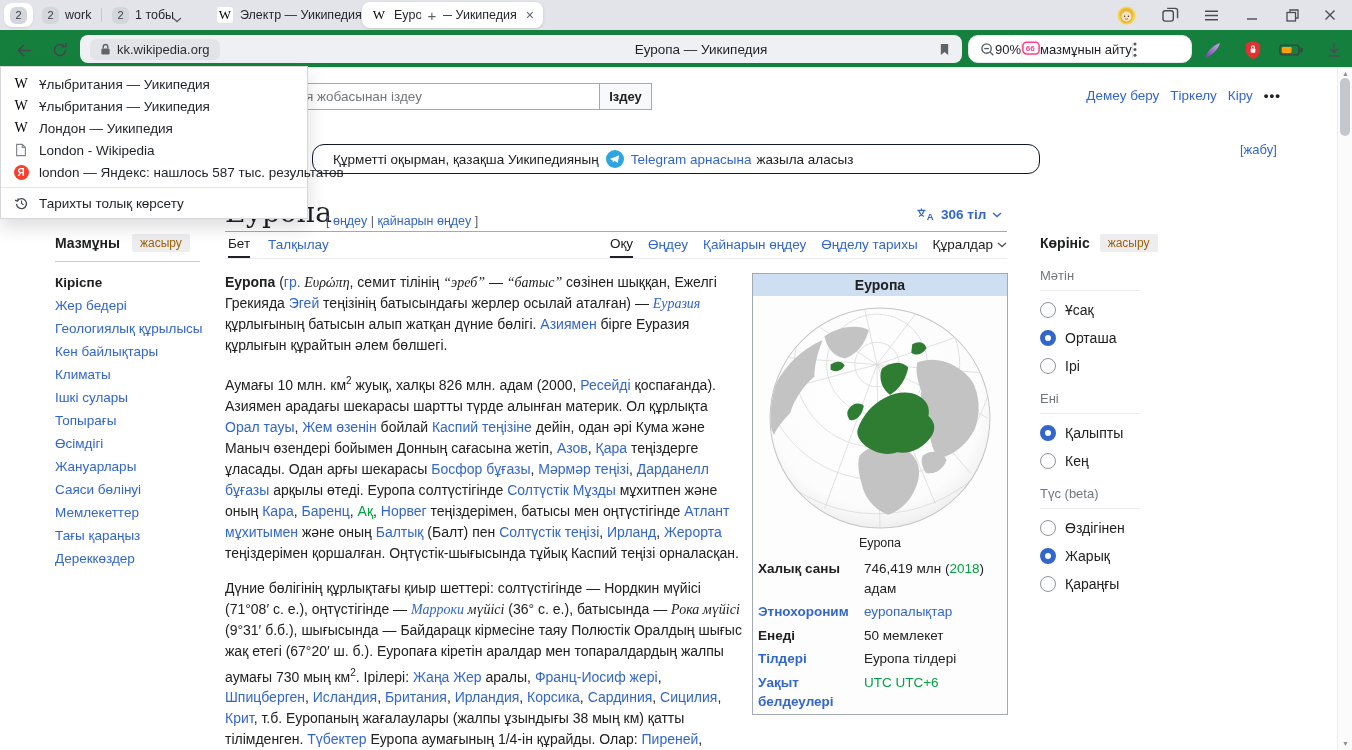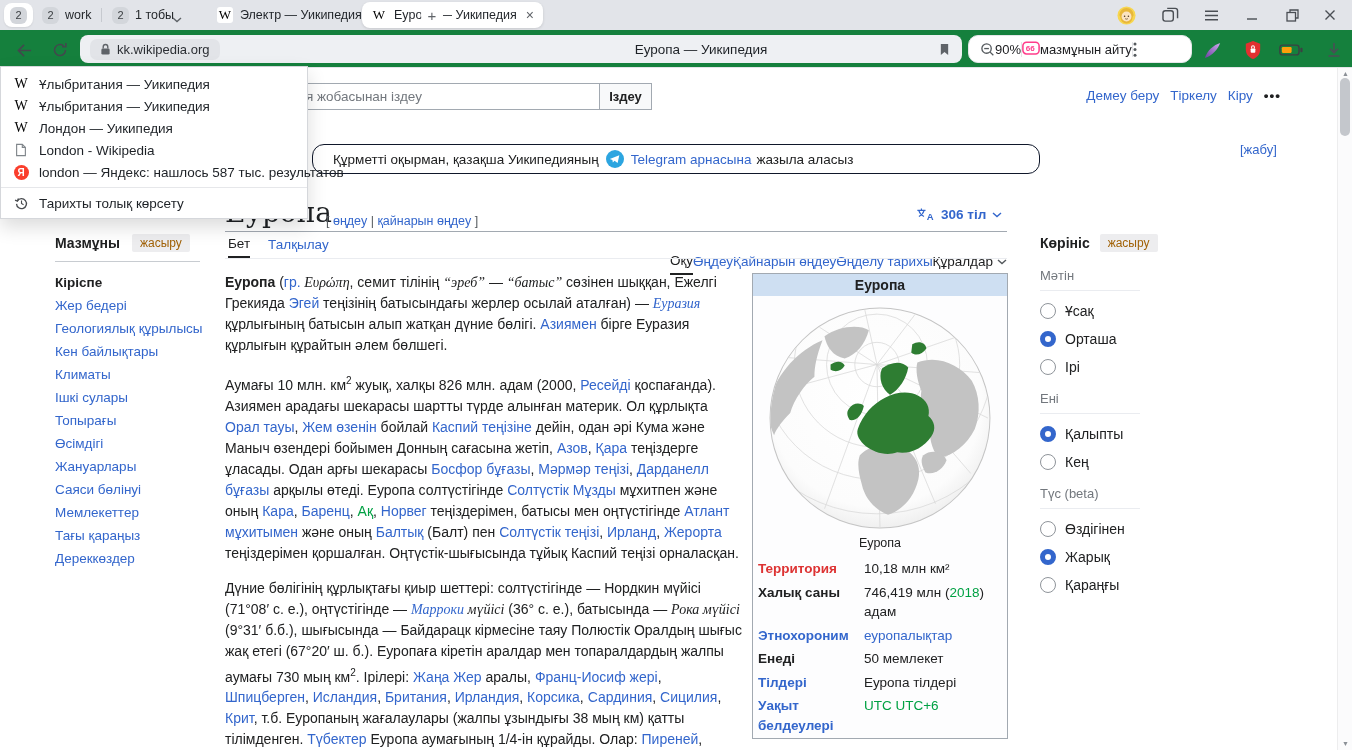--- a/index.html
+++ b/index.html
@@ -55,21 +55,21 @@
   .banner .blk{color:#202122;}
   .banner a{color:#36c;text-decoration:none;}
   .tg{width:18px;height:18px;margin:0 2px;}
   .banner-close{position:absolute;left:1240px;top:74px;font-size:13px;color:#36c;}
   .h1{position:absolute;left:225px;top:128px;font-family:"DejaVu Serif","Liberation Serif",serif;font-size:28px;color:#1d2023;font-weight:400;}
   .h1-edit{position:absolute;left:326px;top:146px;font-size:12.5px;color:#54595d;}
   .h1-edit a{color:#36c;text-decoration:none;}
   .langbox{position:absolute;left:916px;top:139px;display:flex;align-items:center;gap:6px;color:#36c;font-size:13.5px;font-weight:bold;}
   .hr1{position:absolute;left:225px;top:163px;width:782px;height:1px;background:#a2a9b1;}
   .ptabs-l{position:absolute;left:228px;top:168px;display:flex;gap:18px;font-size:13.5px;}
-  .ptabs-r{position:absolute;right:345px;top:168px;display:flex;font-size:13.5px;align-items:center;margin-top:17px;}
+  .ptabs-r{position:absolute;right:345px;top:168px;display:flex;gap:15px;font-size:13.5px;align-items:center;}
   .ptab{padding-bottom:5px;color:#36c;white-space:nowrap;display:flex;align-items:center;gap:4px;}
   .ptab.on{color:#202122;border-bottom:2px solid #202122;}
   .ptab .chv{color:#54595d;}
   .ptab.tools{color:#202122;}
   .hr2{position:absolute;left:225px;top:190px;width:782px;height:1px;background:#eaecf0;}
 
   .chip{background:#ededef;border-radius:2px;padding:2px 8px;font-size:12px;color:#a16207;}
   .toc{position:absolute;left:55px;top:166px;width:145px;}
   .toc-head{display:flex;align-items:center;gap:12px;}
   .toc-title{font-weight:bold;font-size:14px;color:#202122;}
@@ -93,21 +93,21 @@
   .ib-cap{text-align:center;font-size:12.5px;margin:2px 0 7px;color:#202122;}
   .ib-table{width:100%;border-collapse:collapse;}
   .ib-table td{padding:2px 5px;vertical-align:top;line-height:1.45;}
   td.ib-label{width:106px;font-weight:bold;}
   td.ib-label a{font-weight:bold;}
 
   .appear{position:absolute;left:1040px;top:166px;width:100px;}
   .ap-head{display:flex;align-items:center;gap:10px;}
   .ap-title{font-weight:bold;font-size:14px;color:#202122;}
   .ap-sec{color:#72777d;font-size:13px;margin-top:16px;padding-bottom:7px;border-bottom:1px solid #eaecf0;}
-  .ap-opt{display:flex;align-items:center;gap:9px;margin-top:11px;height:17px;}
+  .ap-opt{display:flex;align-items:flex-start;gap:9px;margin-top:11px;height:17px;}
   .radio{width:16px;height:16px;border-radius:50%;border:1.5px solid #8f949a;flex:none;background:#fff;}
   .radio.on{border:5px solid #36c;}
   .ap-tx{font-size:14px;color:#202122;}
 
   .sbar{position:absolute;left:1337px;top:0;width:15px;height:682px;background:#fbfbfc;border-left:1px solid #ededee;}
   .sbar-thumb{position:absolute;left:2px;top:10px;width:10px;height:58px;background:#c4c7cc;border-radius:6px;}
   .sbar-arr{position:absolute;left:3px;width:9px;height:8px;color:#8b9096;font-size:7px;line-height:8px;text-align:center;}
 </style>
 </head>
 <body>
@@ -401,24 +401,20 @@
           <path d="M117 66C126 59 137 58 143 65 141 76 134 87 125 92 117 87 113 75 117 66Z"></path>
           <path d="M84 106C88 100 95 99 99 103 97 112 92 118 85 117 82 112 82 109 84 106Z"></path>
           <path d="M66 62C71 58 78 58 80 63 77 69 70 70 66 67Z"></path>
           <path d="M147 42C153 38 160 40 161 46 157 52 150 54 146 50Z"></path>
         </g>
       </svg>
       <div class="ib-cap">Еуропа</div>
       <table class="ib-table">
           <tbody>
             <tr>
-              <td class="ib-label"><a class="sg-r sg-b">Территория</a></td>
-              <td class="ib-value"><span>10,18 млн км²</span></td>
-            </tr>
-            <tr>
               <td class="ib-label"><span class="sg-b">Халық саны</span></td>
               <td class="ib-value"><span>746,419 млн (</span><a class="sg-g">2018</a><span>) адам</span></td>
             </tr>
             <tr>
               <td class="ib-label"><a class="sg-l sg-b">Этнохороним</a></td>
               <td class="ib-value"><a class="sg-l">еуропалықтар</a></td>
             </tr>
             <tr>
               <td class="ib-label"><span class="sg-b">Енеді</span></td>
               <td class="ib-value"><span>50 мемлекет</span></td>

